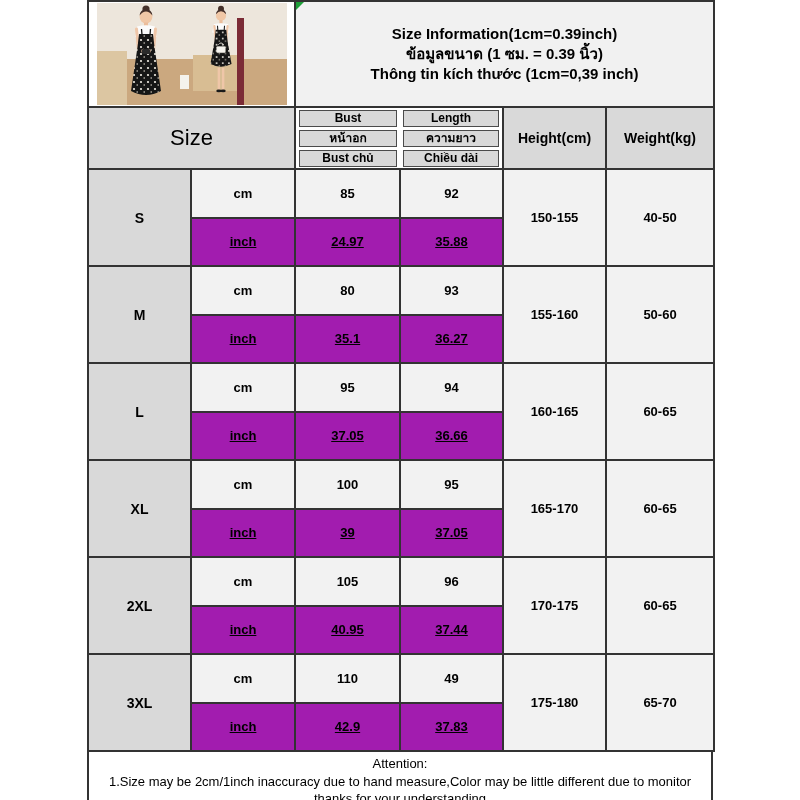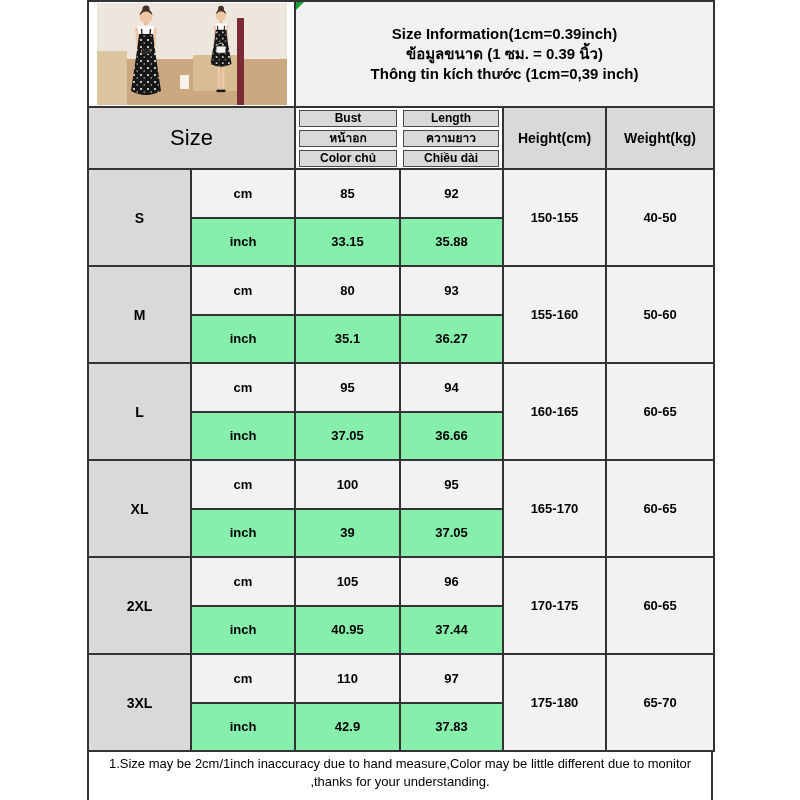--- a/index.html
+++ b/index.html
@@ -11,21 +11,21 @@
   table{border-collapse:collapse;table-layout:fixed;width:626px;}
   td{
     border:2px solid #333;text-align:center;vertical-align:middle;
     font-weight:bold;font-size:13px;padding:0;overflow:hidden;
   }
   .rt td{height:104px;}
   .rh td{height:20px;margin-left:12px;}
   .rd td{height:46.5px;}
   .gray{background:#D9D9D9;}
   .lite{background:#F2F2F2;margin-left:19px;}
-  .white{background:#86efac;}
+  .white{background:#a21caf;text-decoration:underline;}
   .imgcell{background:#ffffff;}
   .info{background:#F1F1F1;}
   .info-inner{position:relative;width:100%;height:104px;
     display:flex;flex-direction:column;justify-content:center;}
   .info-line{font-size:15px;font-weight:bold;line-height:20px;}
   .corner-flag{
     position:absolute;top:0;left:0;width:0;height:0;
     border-left:8px solid #1d9e38;border-bottom:8px solid transparent;
   }
   .size-head{font-size:22px;font-weight:normal;}
@@ -137,38 +137,38 @@
     <tr class="rh">
       <td class="chip-cell">
             <div class="chip">หน้าอก</div>
           </td>
       <td class="chip-cell">
             <div class="chip">ความยาว</div>
           </td>
     </tr>
     <tr class="rh">
       <td class="chip-cell">
-            <div class="chip">Color chủ</div>
+            <div class="chip">Bust chủ</div>
           </td>
       <td class="chip-cell">
             <div class="chip">Chiều dài</div>
           </td>
     </tr>
 
     <tr class="rd">
       <td class="gray size-label" rowspan="2">S</td>
       <td class="lite">cm</td>
       <td class="lite">85</td>
       <td class="lite">92</td>
       <td class="lite" rowspan="2">150-155</td>
       <td class="lite" rowspan="2">40-50</td>
     </tr>
     <tr class="rd">
       <td class="white">inch</td>
-      <td class="white">33.15</td>
+      <td class="white">24.97</td>
       <td class="white">35.88</td>
     </tr>
 
     <tr class="rd">
       <td class="gray size-label" rowspan="2">M</td>
       <td class="lite">cm</td>
       <td class="lite">80</td>
       <td class="lite">93</td>
       <td class="lite" rowspan="2">155-160</td>
       <td class="lite" rowspan="2">50-60</td>
@@ -218,29 +218,30 @@
     <tr class="rd">
       <td class="white">inch</td>
       <td class="white">40.95</td>
       <td class="white">37.44</td>
     </tr>
 
     <tr class="rd">
       <td class="gray size-label" rowspan="2">3XL</td>
       <td class="lite">cm</td>
       <td class="lite">110</td>
-      <td class="lite">97</td>
+      <td class="lite">49</td>
       <td class="lite" rowspan="2">175-180</td>
       <td class="lite" rowspan="2">65-70</td>
     </tr>
     <tr class="rd">
       <td class="white">inch</td>
       <td class="white">42.9</td>
       <td class="white">37.83</td>
     </tr>
   </tbody>
     </table>
 
   <div class="attention">
+    <div>Attention:</div>
     <div>1.Size may be 2cm/1inch inaccuracy due to hand measure,Color may be little different due to monitor ,thanks for your understanding.</div>
 
   </div>
 </div>
 
 </body></html>

